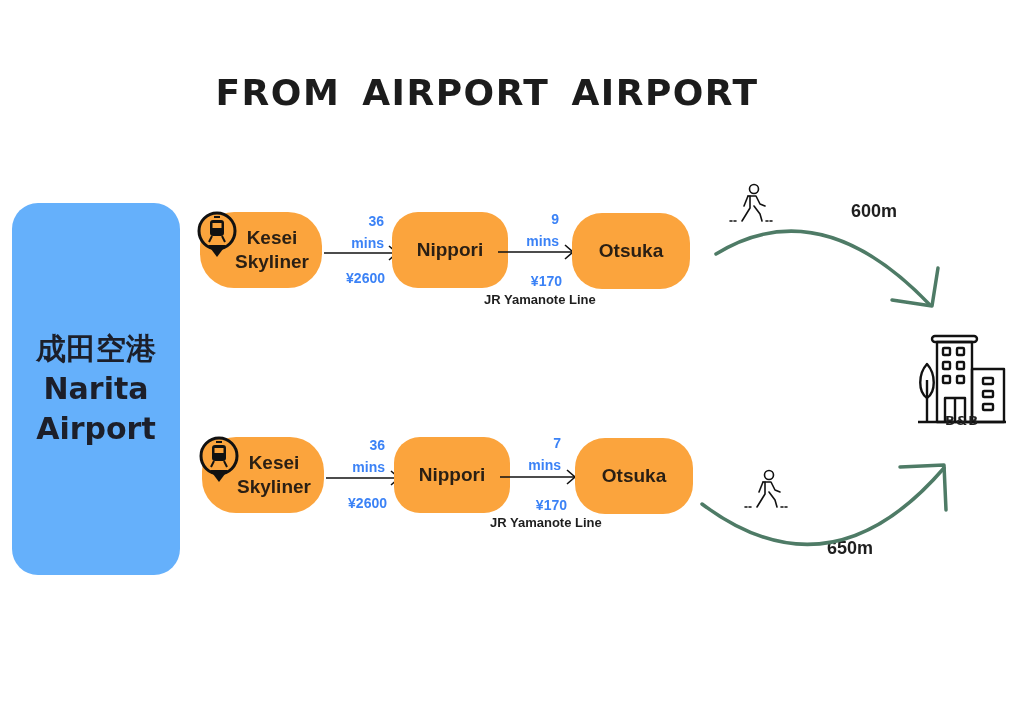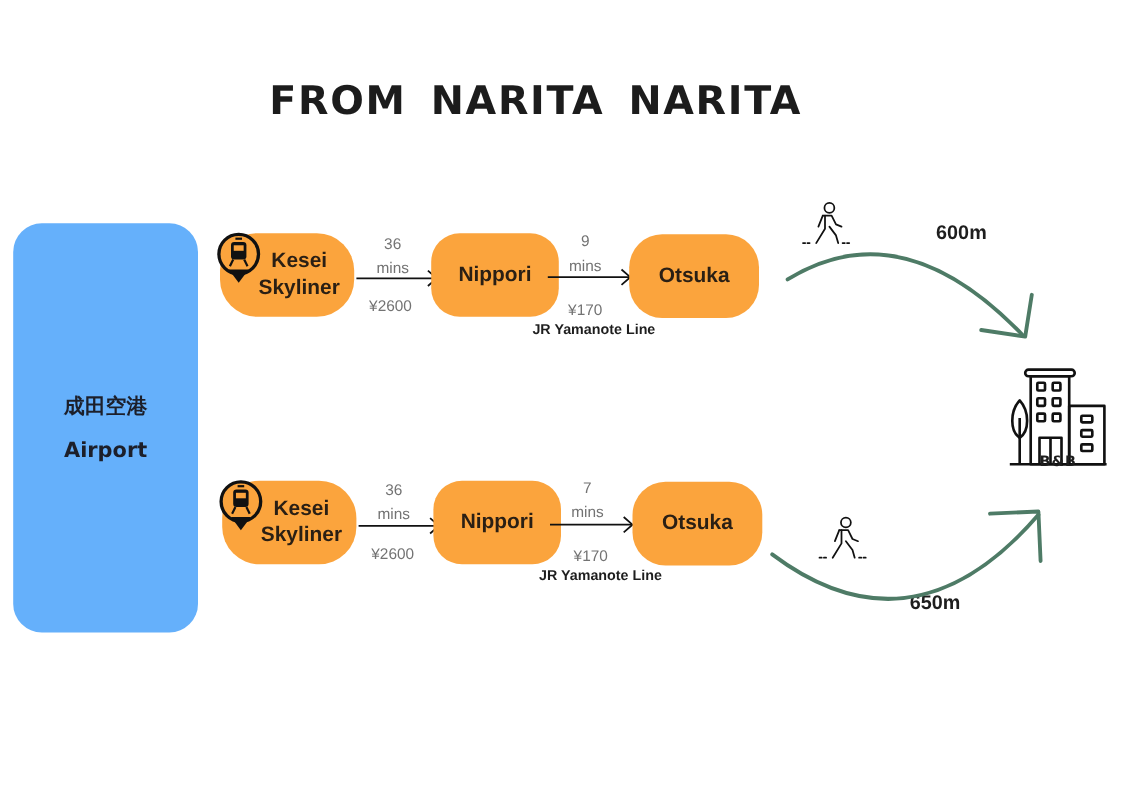--- a/index.html
+++ b/index.html
@@ -13,44 +13,45 @@
     .title {
       left: 0; top: 72px; width: 974px; text-align: center;
       font-family: "DejaVu Sans", sans-serif; font-weight: bold;
       font-size: 36px; letter-spacing: 1.5px; color: #1c1c1c;
       word-spacing: 8px;
     }
     .airport {
       left: 12px; top: 203px; width: 168px; height: 372px;
       background: #65b0fb; border-radius: 26px;
       display: flex; flex-direction: column; align-items: center; justify-content: center;
-      font-family: "DejaVu Sans", sans-serif; font-weight: bold; font-size: 19px; line-height: 40px;
+      font-family: "DejaVu Sans", sans-serif; font-weight: bold; font-size: 30px; line-height: 40px;
       color: #1c1f2a; text-align: center;
     }
     .pill {
       background: #fba43d; border-radius: 34px;
       display: flex; align-items: center; justify-content: center; text-align: center;
       font-weight: bold; color: #2a1f14;
     }
     .pill.skyliner { width: 122px; height: 76px; font-size: 19px; line-height: 24px; padding-left: 22px; box-sizing: border-box; }
     .pill.station { width: 116px; height: 76px; font-size: 19px; border-radius: 26px; }
     .pill.dest { width: 118px; height: 76px; font-size: 19px; border-radius: 30px; }
-    .label { font-weight: normal; font-size: 14px; text-align: center; color: #737373; line-height: 22px; }
+    .label { font-weight: bold; font-size: 14px; text-align: right; color: #3b82f6; line-height: 22px; }
     .line-label { font-weight: bold; font-size: 13px; color: #1e1e1e; white-space: nowrap; }
     .dist { font-weight: bold; font-size: 18px; color: #1e1e1e; }
     .bb { font-family: "DejaVu Sans", sans-serif; font-weight: bold; font-size: 13px; letter-spacing: 1px; color: #1e1e1e; }
     svg { position: absolute; left: 0; top: 0; overflow: visible; }
   </style>
 </head>
 <body>
 
-<div class="abs title">FROM NARITA NARITA</div>
+<div class="abs title">FROM AIRPORT AIRPORT</div>
 
 <div class="abs airport">
   <div>成田空港</div>
+  <div>Narita</div>
   <div>Airport</div>
 </div>
 
 <div>
   <div class="abs pill skyliner" style="left:200px; top:212px;">
     <div>
       <div>Kesei</div>
       <div>Skyliner</div>
     </div>
   </div>

